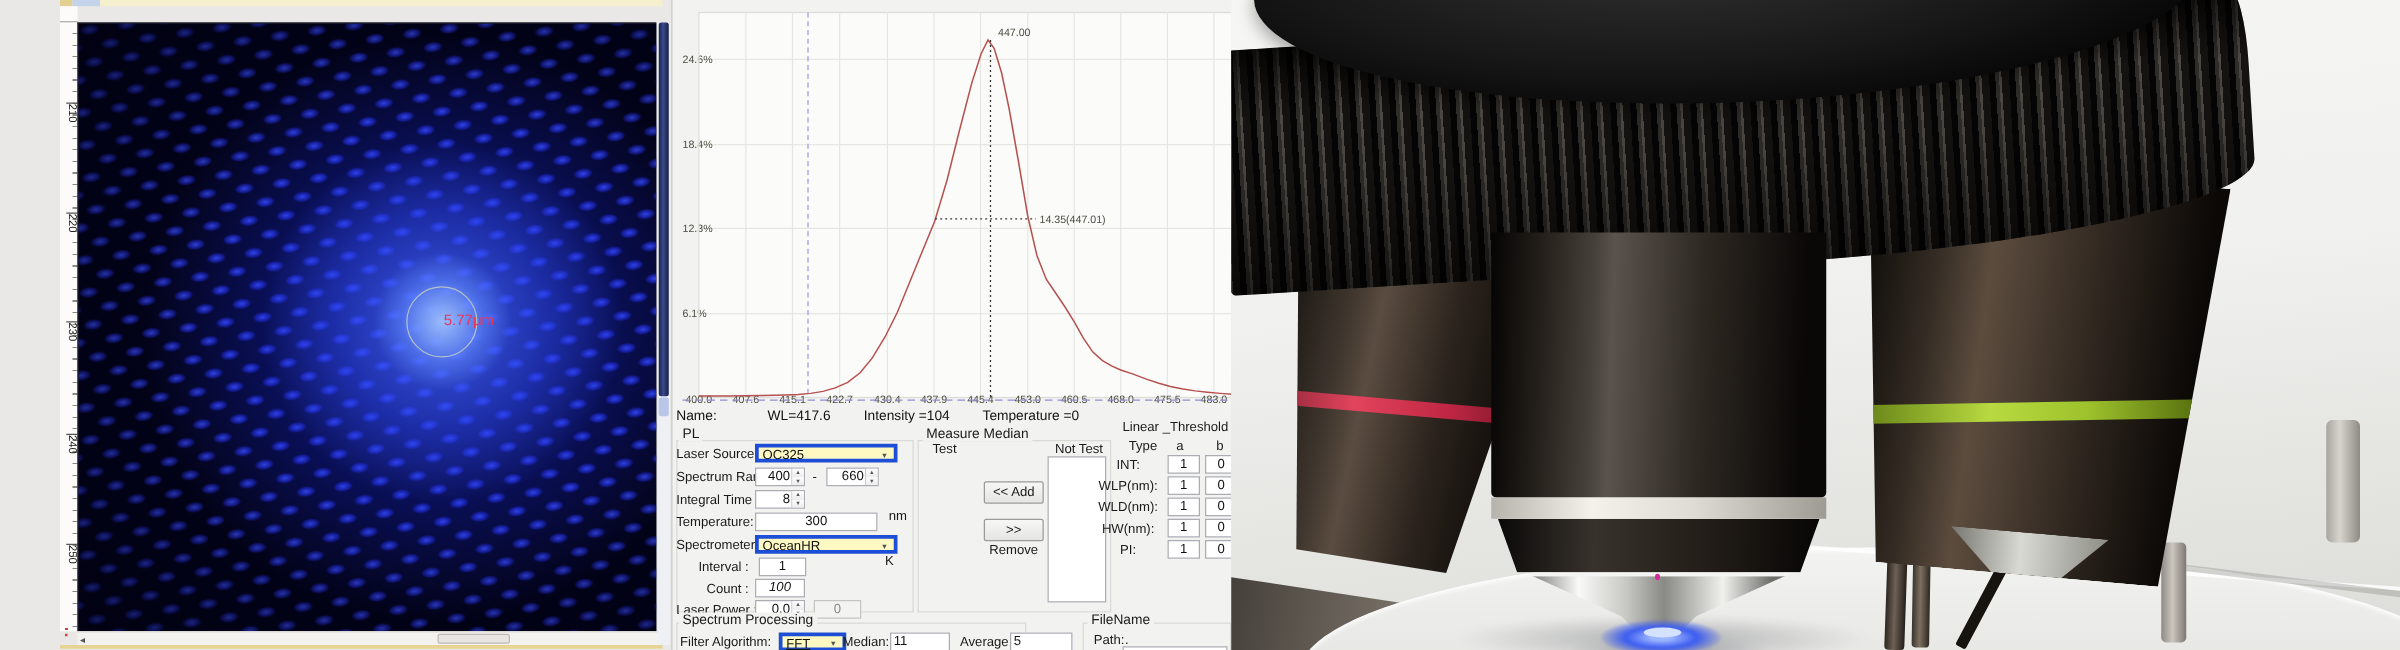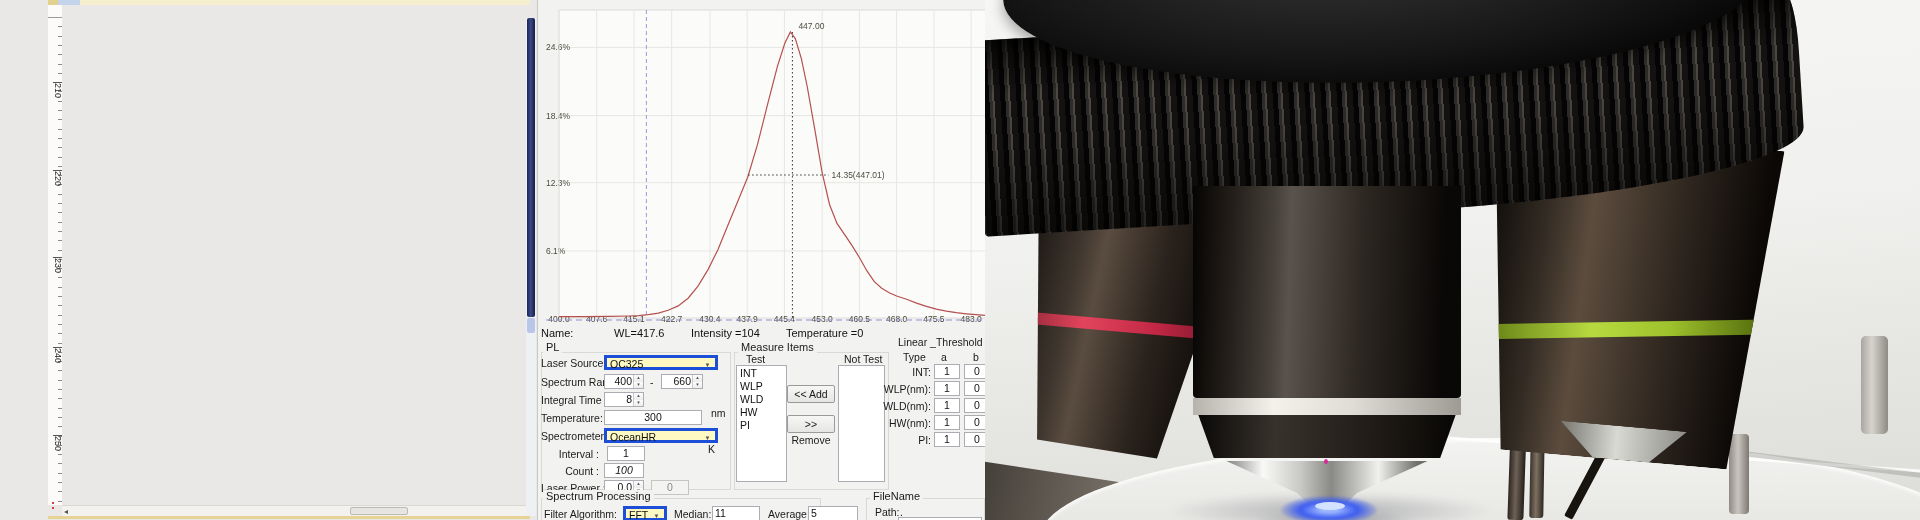--- a/index.html
+++ b/index.html
@@ -76,21 +76,21 @@
                 display:flex; flex-direction:column; }
   .spin .btns b { flex:1; font-size:4.5px; color:#555; text-align:center; line-height:6px; font-weight:normal;
                   background:linear-gradient(#fdfdfd,#ececec); }
   .unit { position:absolute; top:2px; font-size:10.5px; color:#1a1a1a;margin-top:31px; }
   .dash { position:absolute; top:2px; font-size:10.5px; color:#1a1a1a; }
   .listbox { position:absolute; background:#fff; border:1px solid #abadb3; font-size:10.5px; color:#111; padding:1px 0; overflow:hidden; }
   .lb-item { padding:0 3px; line-height:13px; }
   .wbtn { position:absolute; font-size:10.5px; color:#1a1a1a; text-align:center;
           background:linear-gradient(180deg,#f7f7f6,#e5e5e3); border:1px solid #9a9a97; border-radius:2px; line-height:16px; }
   .thdr { position:absolute; font-size:10.5px; color:#1a1a1a; }
-  .trow-label { position:absolute; width:57px; text-align:right; font-size:10.5px; color:#1a1a1a; }
+  .trow-label { position:absolute; width:57px; text-align:center; font-size:10.5px; color:#1a1a1a; }
 
   
   #photo { left:985px; top:0; width:935px; height:520px; overflow:hidden;
            background:linear-gradient(175deg,#f6f6f4 0%,#f0f0ee 45%,#e7e7e4 68%,#dcdcd9 100%); }
   .ph-stand { position:absolute; left:-30px; top:438px; width:330px; height:120px;
               background:linear-gradient(100deg,#45403a 10%,#867d73 60%,#b7b1a9 92%);
               clip-path:polygon(0 16%, 72% 46%, 100% 100%, 0 100%); filter:blur(1px); }
   .ph-glass { position:absolute; left:55px; top:438px; width:930px; height:200px; border-radius:50%;
               background:linear-gradient(180deg,#f3f4f1,#e4e4e1 55%,#d6d6d2); box-shadow:inset 0 2px 4px rgba(255,255,255,.95); }
   .ph-diag1 { position:absolute; left:420px; top:452px; width:530px; height:3px; background:rgba(255,255,255,.85); transform:rotate(4deg); }
@@ -176,20 +176,27 @@
           <i></i>
           <span>240</span>
         </div>
       <div class="vlab" style="top:417px">
           <i></i>
           <span>250</span>
         </div>
       <span id="vruler-red"></span>
     </div>
 
+    <div id="micro-img" class="abs">
+      <div class="mi-pattern"></div>
+      <div class="mi-vignette"></div>
+      <div class="mi-glow"></div>
+      <div class="mi-circle"></div>
+      <div class="mi-meas">5.77μm</div>
+    </div>
 
     <div id="hscroll" class="abs">
       <span class="larrow">◂</span>
       <div class="thumb"></div>
     </div>
     <div id="yellow-line" class="abs"></div>
     <div id="vscroll" class="abs">
       <div class="dthumb"></div>
       <div class="lthumb"></div>
     </div>
@@ -319,30 +326,23 @@
         <span class="val">0.0</span>
         <span class="btns">
             <b>▲</b>
             <b>▼</b>
           </span>
       </div>
       <div class="tb disabled" style="left:110px; width:38px;">0</div>
     </div>
 
     <div class="gbox" style="left:196px; top:352px; width:155px; height:138px;"></div>
-    <span class="gtitle" style="left:200px; top:341px;">Measure Items</span>
+    <span class="gtitle" style="left:200px; top:341px;">Measure Median</span>
     <span class="thdr" style="left:208px; top:353px;">Test</span>
     <span class="thdr" style="left:306px; top:353px;">Not Test</span>
-    <div class="listbox" style="left:198px; top:365px; width:51px; height:117px;">
-        <div class="lb-item">INT</div>
-        <div class="lb-item">WLP</div>
-        <div class="lb-item">WLD</div>
-        <div class="lb-item">HW</div>
-        <div class="lb-item">PI</div>
-      </div>
     <div class="wbtn" style="left:249px; top:385px; width:48px; height:18px;">&lt;&lt; Add</div>
     <div class="wbtn" style="left:249px; top:415px; width:48px; height:18px;">&gt;&gt; Remove</div>
     <div class="listbox" style="left:300px; top:365px; width:47px; height:117px;"></div>
 
     <span class="thdr" style="left:360px; top:336px;">Linear _Threshold</span>
     <span class="thdr" style="left:365px; top:351px;">Type</span>
     <span class="thdr" style="left:403px; top:351px;">a</span>
     <span class="thdr" style="left:435px; top:351px;">b</span>
     <div id="threshold-rows" class="abs" style="left:0; top:364px; width:448px; height:90px;">
         <span class="trow-label" style="left: 336px; top: 2px;">INT:</span>
@@ -358,21 +358,21 @@
         <div class="tb center" style="left: 396px; top: 51px; width: 26px; position: absolute;">1</div>
         <div class="tb center" style="left: 426px; top: 51px; width: 26px; position: absolute;">0</div>
         <span class="trow-label" style="left: 336px; top: 70px;">PI:</span>
         <div class="tb center" style="left: 396px; top: 68px; width: 26px; position: absolute;">1</div>
         <div class="tb center" style="left: 426px; top: 68px; width: 26px; position: absolute;">0</div>
       </div>
 
     <div class="gbox" style="left:3px; top:498px; width:280px; height:30px;"></div>
     <span class="gtitle" style="left:5px; top:490px;">Spectrum Processing</span>
     <span class="thdr" style="left:6px; top:508px;">Filter Algorithm:</span>
-    <div class="combo" style="left:85px; top:506px; width:44px;text-decoration:underline;">
+    <div class="combo" style="left:85px; top:506px; width:54px;text-decoration:underline;">
       <span>FFT</span><span class="arr">▼</span>
     </div>
     <span class="thdr" style="left:136px; top:508px;">Median:</span>
     <div class="tb" style="left:174px; top:506px; width:48px;">11</div>
     <span class="thdr" style="left:230px; top:508px;">Average:</span>
     <div class="tb" style="left:270px; top:506px; width:50px;">5</div>
 
     <div class="gbox" style="left:328px; top:498px; width:119px; height:30px;"></div>
     <span class="gtitle" style="left:332px; top:490px;">FileName</span>
     <span class="thdr" style="left:337px; top:506px;">Path:</span>

